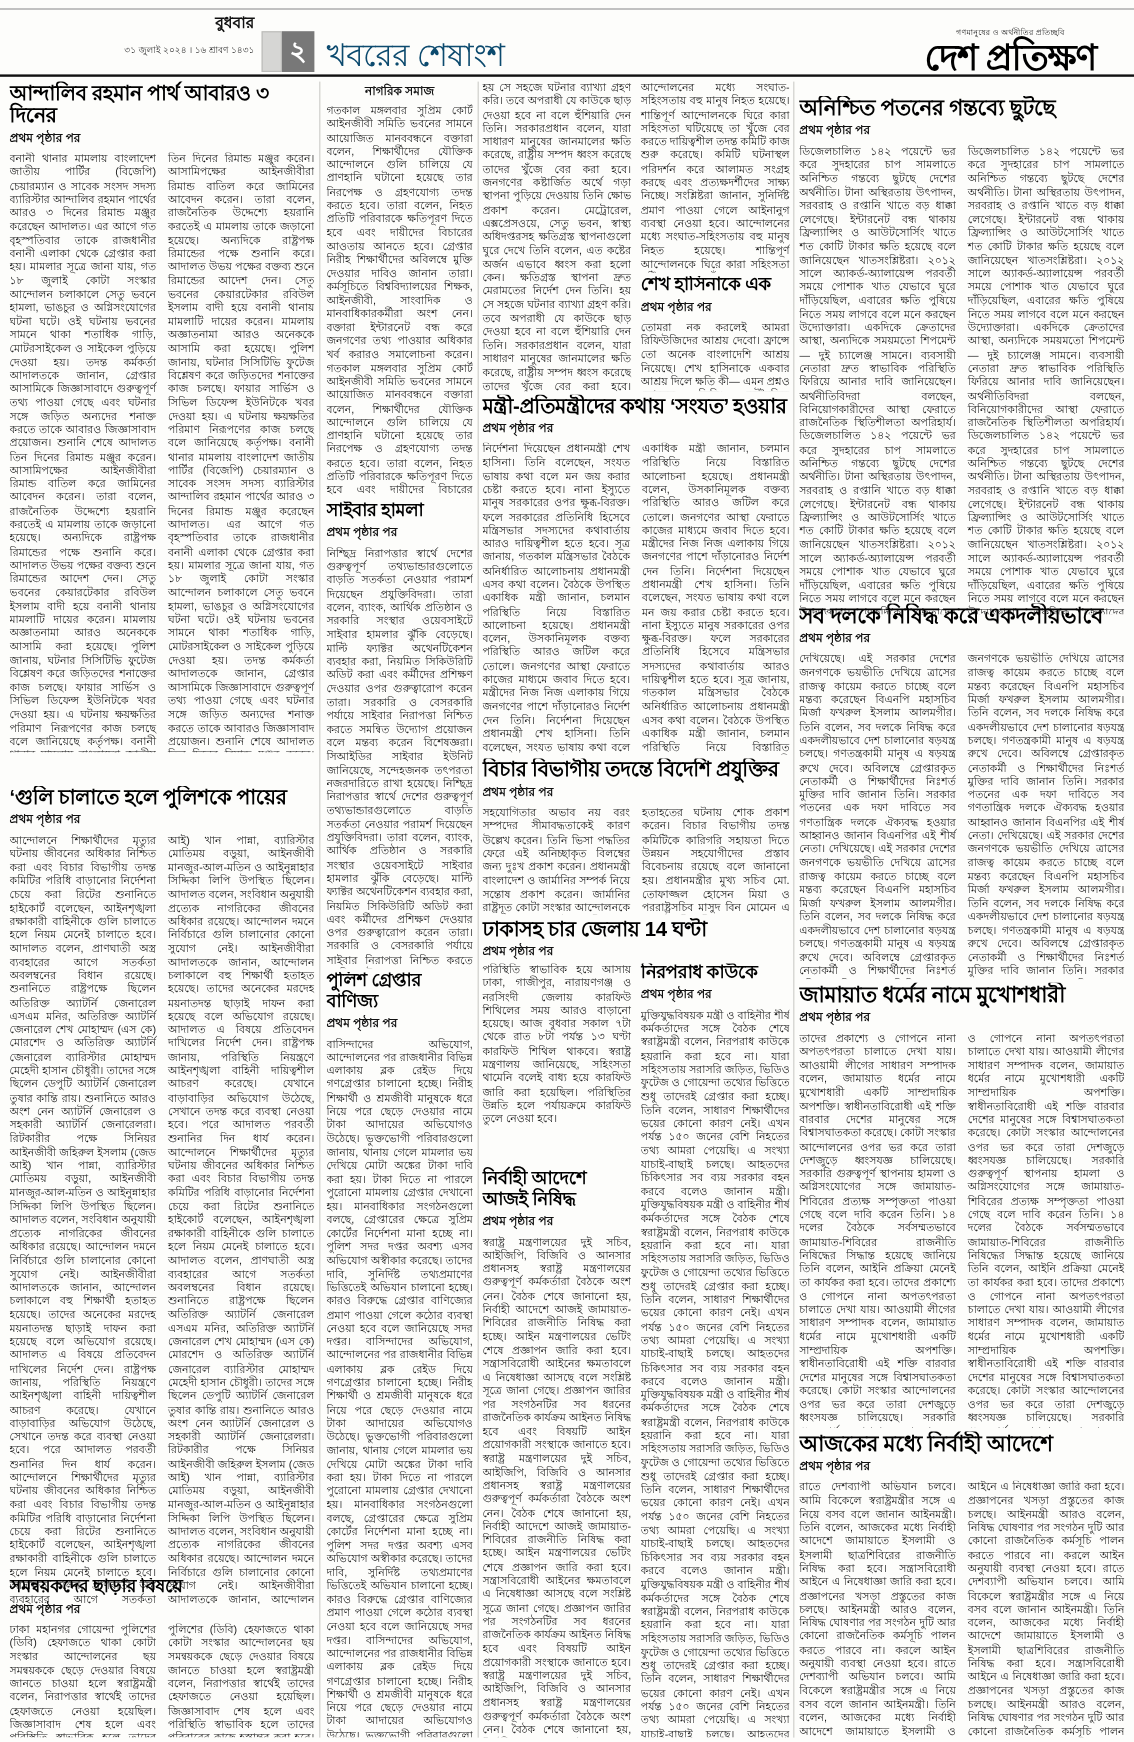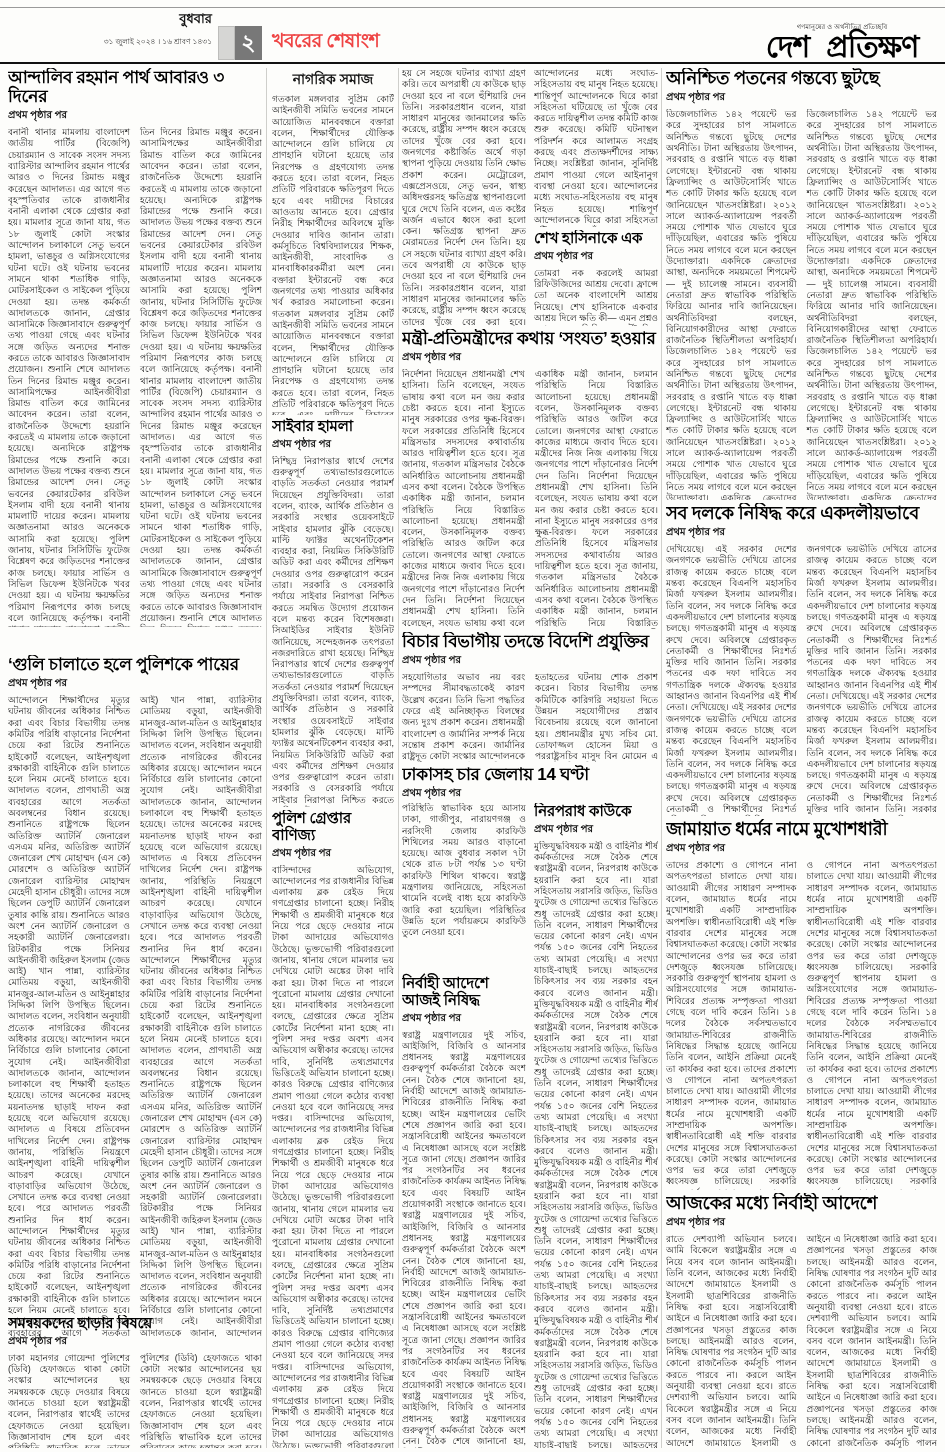--- a/index.html
+++ b/index.html
@@ -12,36 +12,36 @@
   .toprule{position:absolute;left:0;right:0;top:7px;height:1px;background:#9a9a9a;}
   .headrule{position:absolute;left:0;right:0;top:62px;height:2px;background:#111;}
 
   
   .dateblock{position:absolute;left:40px;top:12px;width:172px;text-align:right;line-height:1.1;}
   .weekday{font-size:13px;font-weight:bold;color:#111;}
   .dateline{font-size:7.5px;color:#333;margin-top:12px;}
   .logo{position:absolute;left:218px;top:26px;width:44px;height:34px;display:flex;}
   .logo .tile1{width:17px;height:34px;background:#d6d6d4;border:1px solid #bdbdbb;box-sizing:border-box;}
   .logo .tile2{width:27px;height:34px;background:#787878;color:#fff;display:flex;align-items:center;justify-content:center;font-size:22px;font-weight:bold;}
-  .sectiontitle{position:absolute;left:272px;top:26px;font-size:19px;font-weight:bold;color:#ef4444;letter-spacing:-0.5px;}
+  .sectiontitle{position:absolute;left:272px;top:26px;font-size:26px;font-weight:normal;color:#0c4a6e;letter-spacing:-0.5px;}
   .mastblock{position:absolute;right:8px;top:22px;width:190px;text-align:center;}
   .tagline{font-size:6.5px;color:#222;letter-spacing:0.2px;}
-  .masthead{font-size:30px;font-weight:900;color:#000;line-height:1;letter-spacing:-1px;margin-top:1px;font-family:Liberation Mono, monospace;}
+  .masthead{font-size:30px;font-weight:900;color:#000;line-height:1;letter-spacing:-1px;margin-top:1px;}
 
   
   .vrule{position:absolute;top:68px;bottom:4px;width:1px;background:#cfcfcb;}
 
   
   .story{position:absolute;display:flex;flex-direction:column;overflow:hidden;box-sizing:border-box;}
   .hl{margin:0;font-weight:bold;color:#000;line-height:1.12;letter-spacing:-0.3px;}
   .hl-lg{font-size:18px;}
   .hl-md{font-size:17px;}
   .hl-sm{font-size:15px;}
   .cont{font-size:10px;font-weight:bold;text-align:left;color:#111;margin:1px 0 3px 0;}
-  .subhead{font-size:14px;font-weight:bold;text-align:center;margin-bottom:2px;}
+  .subhead{font-size:10px;font-weight:bold;text-align:center;margin-bottom:2px;}
   .body{font-size:9px;line-height:11.3px;text-align:justify;color:#1c1c1c;overflow:hidden;flex:1 1 auto;}
   .body.fixed{flex:0 0 auto;}
   .cols2{column-count:2;column-gap:10px;}
 </style>
 </head>
 <body>
 
 <div class="toprule"></div>
 
 <header>
@@ -137,21 +137,21 @@
   <div class="cont">প্রথম পৃষ্ঠার পর</div>
   <div class="body fill">স্বরাষ্ট্র মন্ত্রণালয়ের দুই সচিব, আইজিপি, বিজিবি ও আনসার প্রধানসহ স্বরাষ্ট্র মন্ত্রণালয়ের গুরুত্বপূর্ণ কর্মকর্তারা বৈঠকে অংশ নেন। বৈঠক শেষে জানানো হয়, নির্বাহী আদেশে আজই জামায়াত-শিবিরের রাজনীতি নিষিদ্ধ করা হচ্ছে। আইন মন্ত্রণালয়ের ভেটিং শেষে প্রজ্ঞাপন জারি করা হবে। সন্ত্রাসবিরোধী আইনের ক্ষমতাবলে এ নিষেধাজ্ঞা আসছে বলে সংশ্লিষ্ট সূত্রে জানা গেছে। প্রজ্ঞাপন জারির পর সংগঠনটির সব ধরনের রাজনৈতিক কার্যক্রম আইনত নিষিদ্ধ হবে এবং বিষয়টি আইন প্রয়োগকারী সংস্থাকে জানাতে হবে। স্বরাষ্ট্র মন্ত্রণালয়ের দুই সচিব, আইজিপি, বিজিবি ও আনসার প্রধানসহ স্বরাষ্ট্র মন্ত্রণালয়ের গুরুত্বপূর্ণ কর্মকর্তারা বৈঠকে অংশ নেন। বৈঠক শেষে জানানো হয়, নির্বাহী আদেশে আজই জামায়াত-শিবিরের রাজনীতি নিষিদ্ধ করা হচ্ছে। আইন মন্ত্রণালয়ের ভেটিং শেষে প্রজ্ঞাপন জারি করা হবে। সন্ত্রাসবিরোধী আইনের ক্ষমতাবলে এ নিষেধাজ্ঞা আসছে বলে সংশ্লিষ্ট সূত্রে জানা গেছে। প্রজ্ঞাপন জারির পর সংগঠনটির সব ধরনের রাজনৈতিক কার্যক্রম আইনত নিষিদ্ধ হবে এবং বিষয়টি আইন প্রয়োগকারী সংস্থাকে জানাতে হবে। স্বরাষ্ট্র মন্ত্রণালয়ের দুই সচিব, আইজিপি, বিজিবি ও আনসার প্রধানসহ স্বরাষ্ট্র মন্ত্রণালয়ের গুরুত্বপূর্ণ কর্মকর্তারা বৈঠকে অংশ নেন। বৈঠক শেষে জানানো হয়, নির্বাহী আদেশে আজই জামায়াত-শিবিরের রাজনীতি নিষিদ্ধ করা হচ্ছে। আইন মন্ত্রণালয়ের ভেটিং শেষে প্রজ্ঞাপন জারি করা হবে। সন্ত্রাসবিরোধী আইনের ক্ষমতাবলে এ নিষেধাজ্ঞা আসছে বলে সংশ্লিষ্ট সূত্রে জানা গেছে। প্রজ্ঞাপন জারির পর সংগঠনটির সব ধরনের রাজনৈতিক কার্যক্রম আইনত নিষিদ্ধ হবে এবং বিষয়টি আইন প্রয়োগকারী সংস্থাকে জানাতে হবে।</div>
 </section>
 
 <section class="story" style="left:534px;top:803px;width:124px;height:645px">
   <h2 class="hl hl-sm">নিরপরাধ কাউকে</h2>
   <div class="cont">প্রথম পৃষ্ঠার পর</div>
   <div class="body fill">মুক্তিযুদ্ধবিষয়ক মন্ত্রী ও বাহিনীর শীর্ষ কর্মকর্তাদের সঙ্গে বৈঠক শেষে স্বরাষ্ট্রমন্ত্রী বলেন, নিরপরাধ কাউকে হয়রানি করা হবে না। যারা সহিংসতায় সরাসরি জড়িত, ভিডিও ফুটেজ ও গোয়েন্দা তথ্যের ভিত্তিতে শুধু তাদেরই গ্রেপ্তার করা হচ্ছে। তিনি বলেন, সাধারণ শিক্ষার্থীদের ভয়ের কোনো কারণ নেই। এখন পর্যন্ত ১৫০ জনের বেশি নিহতের তথ্য আমরা পেয়েছি। এ সংখ্যা যাচাই-বাছাই চলছে। আহতদের চিকিৎসার সব ব্যয় সরকার বহন করবে বলেও জানান মন্ত্রী। মুক্তিযুদ্ধবিষয়ক মন্ত্রী ও বাহিনীর শীর্ষ কর্মকর্তাদের সঙ্গে বৈঠক শেষে স্বরাষ্ট্রমন্ত্রী বলেন, নিরপরাধ কাউকে হয়রানি করা হবে না। যারা সহিংসতায় সরাসরি জড়িত, ভিডিও ফুটেজ ও গোয়েন্দা তথ্যের ভিত্তিতে শুধু তাদেরই গ্রেপ্তার করা হচ্ছে। তিনি বলেন, সাধারণ শিক্ষার্থীদের ভয়ের কোনো কারণ নেই। এখন পর্যন্ত ১৫০ জনের বেশি নিহতের তথ্য আমরা পেয়েছি। এ সংখ্যা যাচাই-বাছাই চলছে। আহতদের চিকিৎসার সব ব্যয় সরকার বহন করবে বলেও জানান মন্ত্রী। মুক্তিযুদ্ধবিষয়ক মন্ত্রী ও বাহিনীর শীর্ষ কর্মকর্তাদের সঙ্গে বৈঠক শেষে স্বরাষ্ট্রমন্ত্রী বলেন, নিরপরাধ কাউকে হয়রানি করা হবে না। যারা সহিংসতায় সরাসরি জড়িত, ভিডিও ফুটেজ ও গোয়েন্দা তথ্যের ভিত্তিতে শুধু তাদেরই গ্রেপ্তার করা হচ্ছে। তিনি বলেন, সাধারণ শিক্ষার্থীদের ভয়ের কোনো কারণ নেই। এখন পর্যন্ত ১৫০ জনের বেশি নিহতের তথ্য আমরা পেয়েছি। এ সংখ্যা যাচাই-বাছাই চলছে। আহতদের চিকিৎসার সব ব্যয় সরকার বহন করবে বলেও জানান মন্ত্রী। মুক্তিযুদ্ধবিষয়ক মন্ত্রী ও বাহিনীর শীর্ষ কর্মকর্তাদের সঙ্গে বৈঠক শেষে স্বরাষ্ট্রমন্ত্রী বলেন, নিরপরাধ কাউকে হয়রানি করা হবে না। যারা সহিংসতায় সরাসরি জড়িত, ভিডিও ফুটেজ ও গোয়েন্দা তথ্যের ভিত্তিতে শুধু তাদেরই গ্রেপ্তার করা হচ্ছে। তিনি বলেন, সাধারণ শিক্ষার্থীদের ভয়ের কোনো কারণ নেই। এখন পর্যন্ত ১৫০ জনের বেশি নিহতের তথ্য আমরা পেয়েছি। এ সংখ্যা যাচাই-বাছাই চলছে। আহতদের চিকিৎসার সব ব্যয় সরকার বহন করবে বলেও জানান মন্ত্রী।</div>
 </section>
 
-<section class="story" style="left:666px;top:68px;width:271px;height:432px">
+<section class="story" style="left:666px;top:80px;width:271px;height:432px">
   <h2 class="hl hl-lg">অনিশ্চিত পতনের গন্তব্যে ছুটছে</h2>
   <div class="cont">প্রথম পৃষ্ঠার পর</div>
   <div class="body cols2 fill">ডিজেলচালিত ১৪২ পয়েন্টে ভর করে সুদহারের চাপ সামলাতে অনিশ্চিত গন্তব্যে ছুটছে দেশের অর্থনীতি। টানা অস্থিরতায় উৎপাদন, সরবরাহ ও রপ্তানি খাতে বড় ধাক্কা লেগেছে। ইন্টারনেট বন্ধ থাকায় ফ্রিল্যান্সিং ও আউটসোর্সিং খাতে শত কোটি টাকার ক্ষতি হয়েছে বলে জানিয়েছেন খাতসংশ্লিষ্টরা। ২০১২ সালে অ্যাকর্ড-অ্যালায়েন্স পরবর্তী সময়ে পোশাক খাত যেভাবে ঘুরে দাঁড়িয়েছিল, এবারের ক্ষতি পুষিয়ে নিতে সময় লাগবে বলে মনে করছেন উদ্যোক্তারা। একদিকে ক্রেতাদের আস্থা, অন্যদিকে সময়মতো শিপমেন্ট— দুই চ্যালেঞ্জ সামনে। ব্যবসায়ী নেতারা দ্রুত স্বাভাবিক পরিস্থিতি ফিরিয়ে আনার দাবি জানিয়েছেন। অর্থনীতিবিদরা বলছেন, বিনিয়োগকারীদের আস্থা ফেরাতে রাজনৈতিক স্থিতিশীলতা অপরিহার্য। ডিজেলচালিত ১৪২ পয়েন্টে ভর করে সুদহারের চাপ সামলাতে অনিশ্চিত গন্তব্যে ছুটছে দেশের অর্থনীতি। টানা অস্থিরতায় উৎপাদন, সরবরাহ ও রপ্তানি খাতে বড় ধাক্কা লেগেছে। ইন্টারনেট বন্ধ থাকায় ফ্রিল্যান্সিং ও আউটসোর্সিং খাতে শত কোটি টাকার ক্ষতি হয়েছে বলে জানিয়েছেন খাতসংশ্লিষ্টরা। ২০১২ সালে অ্যাকর্ড-অ্যালায়েন্স পরবর্তী সময়ে পোশাক খাত যেভাবে ঘুরে দাঁড়িয়েছিল, এবারের ক্ষতি পুষিয়ে নিতে সময় লাগবে বলে মনে করছেন উদ্যোক্তারা। একদিকে ক্রেতাদের আস্থা, অন্যদিকে সময়মতো শিপমেন্ট— দুই চ্যালেঞ্জ সামনে। ব্যবসায়ী নেতারা দ্রুত স্বাভাবিক পরিস্থিতি ফিরিয়ে আনার দাবি জানিয়েছেন। অর্থনীতিবিদরা বলছেন, বিনিয়োগকারীদের আস্থা ফেরাতে রাজনৈতিক স্থিতিশীলতা অপরিহার্য। ডিজেলচালিত ১৪২ পয়েন্টে ভর করে সুদহারের চাপ সামলাতে অনিশ্চিত গন্তব্যে ছুটছে দেশের অর্থনীতি। টানা অস্থিরতায় উৎপাদন, সরবরাহ ও রপ্তানি খাতে বড় ধাক্কা লেগেছে। ইন্টারনেট বন্ধ থাকায় ফ্রিল্যান্সিং ও আউটসোর্সিং খাতে শত কোটি টাকার ক্ষতি হয়েছে বলে জানিয়েছেন খাতসংশ্লিষ্টরা। ২০১২ সালে অ্যাকর্ড-অ্যালায়েন্স পরবর্তী সময়ে পোশাক খাত যেভাবে ঘুরে দাঁড়িয়েছিল, এবারের ক্ষতি পুষিয়ে নিতে সময় লাগবে বলে মনে করছেন উদ্যোক্তারা। একদিকে ক্রেতাদের আস্থা, অন্যদিকে সময়মতো শিপমেন্ট— দুই চ্যালেঞ্জ সামনে। ব্যবসায়ী নেতারা দ্রুত স্বাভাবিক পরিস্থিতি ফিরিয়ে আনার দাবি জানিয়েছেন। অর্থনীতিবিদরা বলছেন, বিনিয়োগকারীদের আস্থা ফেরাতে রাজনৈতিক স্থিতিশীলতা অপরিহার্য। ডিজেলচালিত ১৪২ পয়েন্টে ভর করে সুদহারের চাপ সামলাতে অনিশ্চিত গন্তব্যে ছুটছে দেশের অর্থনীতি। টানা অস্থিরতায় উৎপাদন, সরবরাহ ও রপ্তানি খাতে বড় ধাক্কা লেগেছে। ইন্টারনেট বন্ধ থাকায় ফ্রিল্যান্সিং ও আউটসোর্সিং খাতে শত কোটি টাকার ক্ষতি হয়েছে বলে জানিয়েছেন খাতসংশ্লিষ্টরা। ২০১২ সালে অ্যাকর্ড-অ্যালায়েন্স পরবর্তী সময়ে পোশাক খাত যেভাবে ঘুরে দাঁড়িয়েছিল, এবারের ক্ষতি পুষিয়ে নিতে সময় লাগবে বলে মনে করছেন উদ্যোক্তারা। একদিকে ক্রেতাদের আস্থা, অন্যদিকে সময়মতো শিপমেন্ট— দুই চ্যালেঞ্জ সামনে। ব্যবসায়ী নেতারা দ্রুত স্বাভাবিক পরিস্থিতি ফিরিয়ে আনার দাবি জানিয়েছেন। অর্থনীতিবিদরা বলছেন, বিনিয়োগকারীদের আস্থা ফেরাতে রাজনৈতিক স্থিতিশীলতা অপরিহার্য।</div>
 </section>
 
 <section class="story" style="left:666px;top:503px;width:271px;height:313px">
   <h2 class="hl hl-lg">সব দলকে নিষিদ্ধ করে একদলীয়ভাবে</h2>
   <div class="cont">প্রথম পৃষ্ঠার পর</div>
   <div class="body cols2 fill">দেখিয়েছে। এই সরকার দেশের জনগণকে ভয়ভীতি দেখিয়ে ত্রাসের রাজত্ব কায়েম করতে চাচ্ছে বলে মন্তব্য করেছেন বিএনপি মহাসচিব মির্জা ফখরুল ইসলাম আলমগীর। তিনি বলেন, সব দলকে নিষিদ্ধ করে একদলীয়ভাবে দেশ চালানোর ষড়যন্ত্র চলছে। গণতন্ত্রকামী মানুষ এ ষড়যন্ত্র রুখে দেবে। অবিলম্বে গ্রেপ্তারকৃত নেতাকর্মী ও শিক্ষার্থীদের নিঃশর্ত মুক্তির দাবি জানান তিনি। সরকার পতনের এক দফা দাবিতে সব গণতান্ত্রিক দলকে ঐক্যবদ্ধ হওয়ার আহ্বানও জানান বিএনপির এই শীর্ষ নেতা। দেখিয়েছে। এই সরকার দেশের জনগণকে ভয়ভীতি দেখিয়ে ত্রাসের রাজত্ব কায়েম করতে চাচ্ছে বলে মন্তব্য করেছেন বিএনপি মহাসচিব মির্জা ফখরুল ইসলাম আলমগীর। তিনি বলেন, সব দলকে নিষিদ্ধ করে একদলীয়ভাবে দেশ চালানোর ষড়যন্ত্র চলছে। গণতন্ত্রকামী মানুষ এ ষড়যন্ত্র রুখে দেবে। অবিলম্বে গ্রেপ্তারকৃত নেতাকর্মী ও শিক্ষার্থীদের নিঃশর্ত মুক্তির দাবি জানান তিনি। সরকার পতনের এক দফা দাবিতে সব গণতান্ত্রিক দলকে ঐক্যবদ্ধ হওয়ার আহ্বানও জানান বিএনপির এই শীর্ষ নেতা। দেখিয়েছে। এই সরকার দেশের জনগণকে ভয়ভীতি দেখিয়ে ত্রাসের রাজত্ব কায়েম করতে চাচ্ছে বলে মন্তব্য করেছেন বিএনপি মহাসচিব মির্জা ফখরুল ইসলাম আলমগীর। তিনি বলেন, সব দলকে নিষিদ্ধ করে একদলীয়ভাবে দেশ চালানোর ষড়যন্ত্র চলছে। গণতন্ত্রকামী মানুষ এ ষড়যন্ত্র রুখে দেবে। অবিলম্বে গ্রেপ্তারকৃত নেতাকর্মী ও শিক্ষার্থীদের নিঃশর্ত মুক্তির দাবি জানান তিনি। সরকার পতনের এক দফা দাবিতে সব গণতান্ত্রিক দলকে ঐক্যবদ্ধ হওয়ার আহ্বানও জানান বিএনপির এই শীর্ষ নেতা। দেখিয়েছে। এই সরকার দেশের জনগণকে ভয়ভীতি দেখিয়ে ত্রাসের রাজত্ব কায়েম করতে চাচ্ছে বলে মন্তব্য করেছেন বিএনপি মহাসচিব মির্জা ফখরুল ইসলাম আলমগীর। তিনি বলেন, সব দলকে নিষিদ্ধ করে একদলীয়ভাবে দেশ চালানোর ষড়যন্ত্র চলছে। গণতন্ত্রকামী মানুষ এ ষড়যন্ত্র রুখে দেবে। অবিলম্বে গ্রেপ্তারকৃত নেতাকর্মী ও শিক্ষার্থীদের নিঃশর্ত মুক্তির দাবি জানান তিনি। সরকার পতনের এক দফা দাবিতে সব গণতান্ত্রিক দলকে ঐক্যবদ্ধ হওয়ার আহ্বানও জানান বিএনপির এই শীর্ষ নেতা।</div>
 </section>

